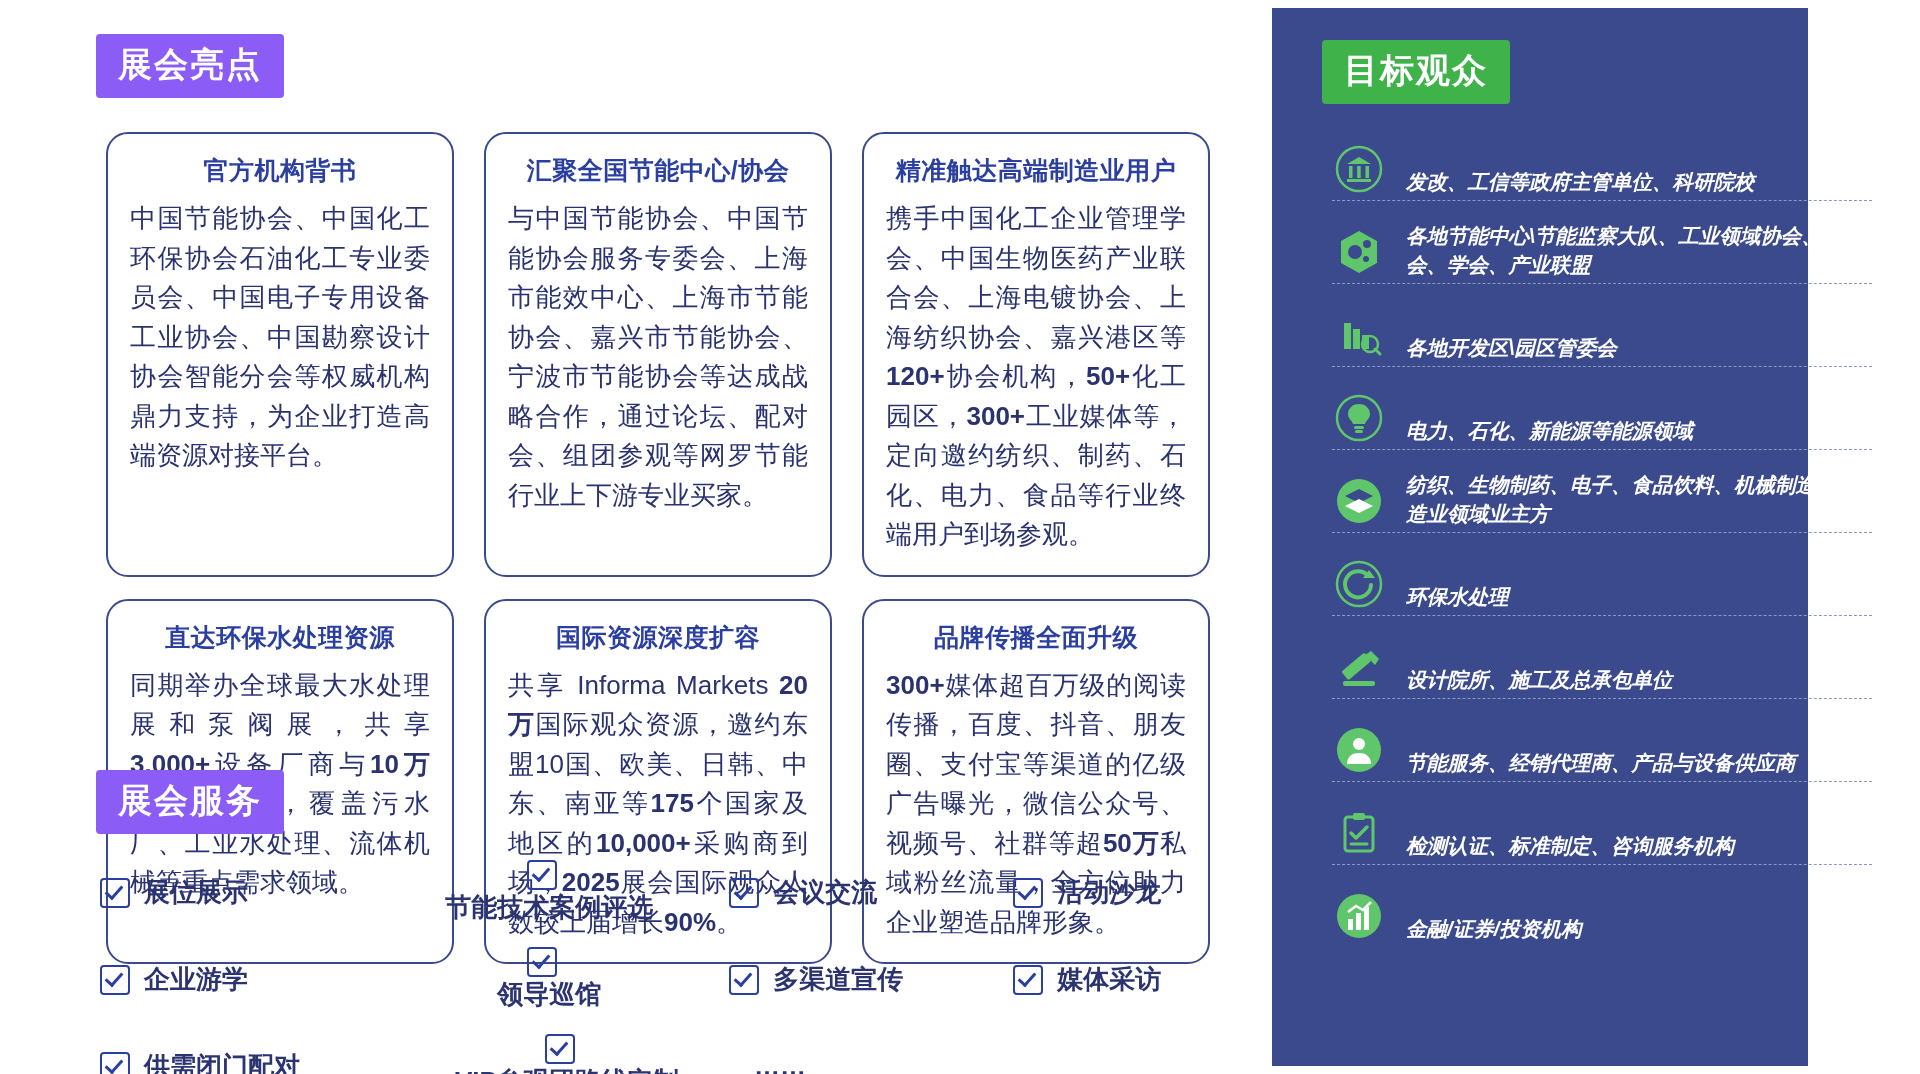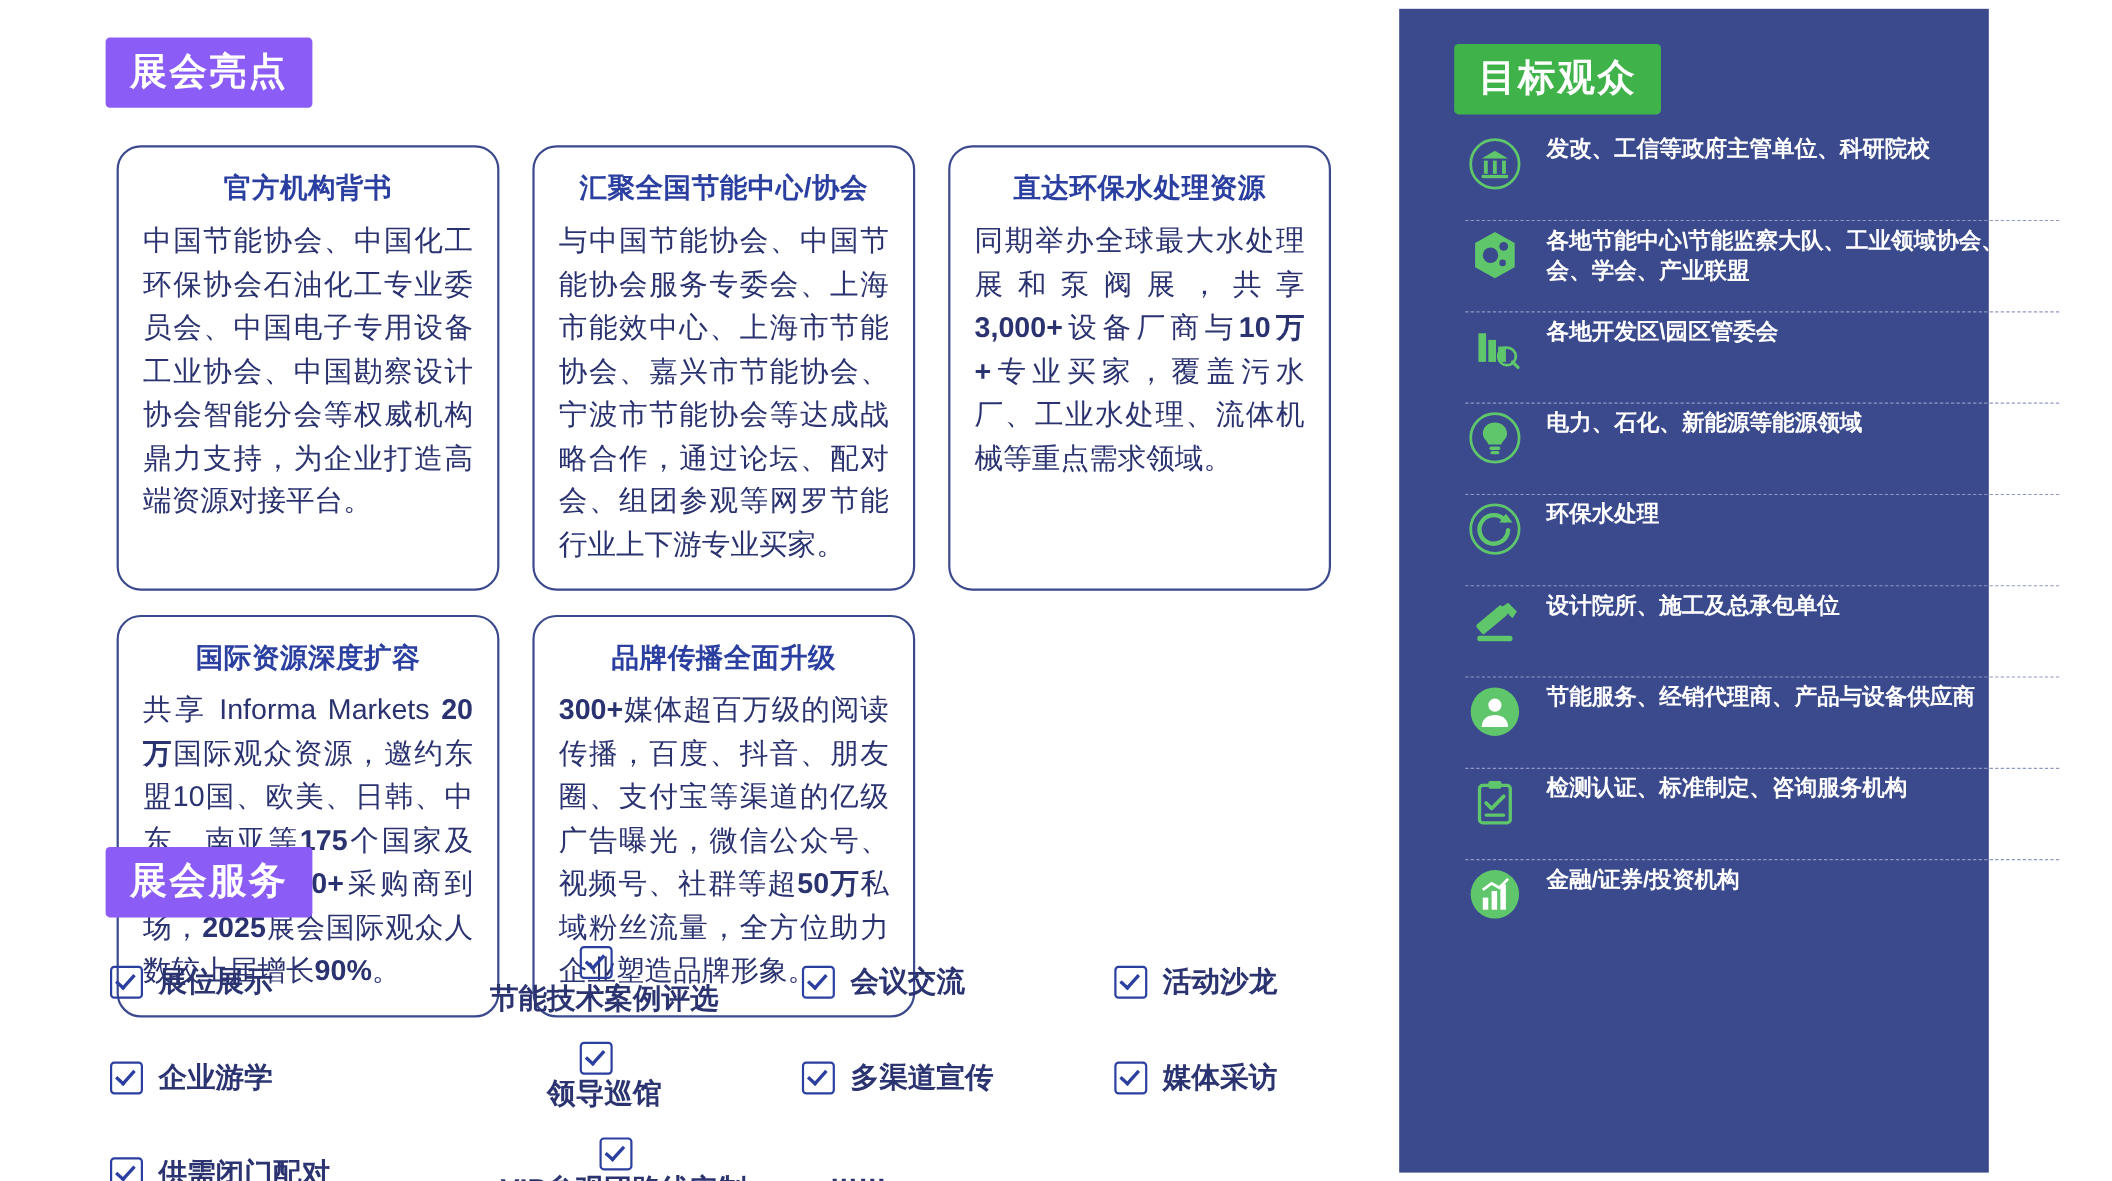--- a/index.html
+++ b/index.html
@@ -154,24 +154,25 @@
     border-radius: 4px;
   }
   .aud-list {
     position: absolute;
     left: 60px;
     top: 110px;
     width: 540px;
   }
   .aud-item {
     display: flex;
-    align-items: flex-start;
+    align-items: flex-end;
     min-height: 74px;
     border-bottom: 1.5px dashed #8f98c4;
     padding: 4px 0;
+    font-style: italic;
   }
   .aud-item:last-child { border-bottom: none; }
   .aud-icon {
     width: 54px;
     height: 54px;
     flex: none;
     margin-right: 20px;
     display: flex;
     align-items: center;
     justify-content: center;
@@ -197,20 +198,24 @@
 
     <div class="cards">
       <div class="card row1">
         <div class="card-title">官方机构背书</div>
         <div class="card-body">中国节能协会、中国化工环保协会石油化工专业委员会、中国电子专用设备工业协会、中国勘察设计协会智能分会等权威机构鼎力支持，为企业打造高端资源对接平台。</div>
       </div>
       <div class="card row1">
         <div class="card-title">汇聚全国节能中心/协会</div>
         <div class="card-body">与中国节能协会、中国节能协会服务专委会、上海市能效中心、上海市节能协会、嘉兴市节能协会、宁波市节能协会等达成战略合作，通过论坛、配对会、组团参观等网罗节能行业上下游专业买家。</div>
       </div>
+      <div class="card row1">
+        <div class="card-title">精准触达高端制造业用户</div>
+        <div class="card-body">携手中国化工企业管理学会、中国生物医药产业联合会、上海电镀协会、上海纺织协会、嘉兴港区等<b>120+</b>协会机构，<b>50+</b>化工园区，<b>300+</b>工业媒体等，定向邀约纺织、制药、石化、电力、食品等行业终端用户到场参观。</div>
+      </div>
       <div class="card row2">
         <div class="card-title">直达环保水处理资源</div>
         <div class="card-body">同期举办全球最大水处理展和泵阀展，共享<b>3,000+</b>设备厂商与<b>10万+</b>专业买家，覆盖污水厂、工业水处理、流体机械等重点需求领域。</div>
       </div>
       <div class="card row2">
         <div class="card-title">国际资源深度扩容</div>
         <div class="card-body">共享 Informa Markets <b>20万</b>国际观众资源，邀约东盟10国、欧美、日韩、中东、南亚等<b>175</b>个国家及地区的<b>10,000+</b>采购商到场，<b>2025</b>展会国际观众人数较上届增长<b>90%</b>。</div>
       </div>
       <div class="card row2">
         <div class="card-title">品牌传播全面升级</div>
@@ -325,20 +330,30 @@
           <svg width="48" height="48" viewBox="0 0 48 48">
               <circle cx="24" cy="24" r="22" fill="none" stroke="#5fc66b" stroke-width="2.5"></circle>
               <path d="M24 10 C17 10 13 15 13 20 C13 25 17 26 18 30 L30 30 C31 26 35 25 35 20 C35 15 31 10 24 10 Z" fill="#5fc66b"></path>
               <rect x="19" y="32" width="10" height="3" rx="1.5" fill="#5fc66b"></rect>
               <rect x="20" y="36" width="8" height="3" rx="1.5" fill="#5fc66b"></rect>
             </svg>
         </span>
         <span class="aud-label">电力、石化、新能源等能源领域</span>
       </div>
 
+      <div class="aud-item">
+        <span class="aud-icon">
+          <svg width="48" height="48" viewBox="0 0 48 48">
+              <circle cx="24" cy="24" r="22" fill="#5fc66b"></circle>
+              <polygon points="24,12 38,19 24,26 10,19" fill="#3b4a8c"></polygon>
+              <polygon points="24,22 38,29 24,36 10,29" fill="#ffffff"></polygon>
+            </svg>
+        </span>
+        <span class="aud-label">纺织、生物制药、电子、食品饮料、机械制造等制造业领域业主方</span>
+      </div>
 
       <div class="aud-item">
         <span class="aud-icon">
           <svg width="48" height="48" viewBox="0 0 48 48">
               <circle cx="24" cy="24" r="22" fill="none" stroke="#5fc66b" stroke-width="2.5"></circle>
               <path d="M33 16 A13 13 0 1 0 36 25" fill="none" stroke="#5fc66b" stroke-width="4" stroke-linecap="round"></path>
               <polygon points="34,10 40,18 28,18" fill="#5fc66b"></polygon>
             </svg>
         </span>
         <span class="aud-label">环保水处理</span>

